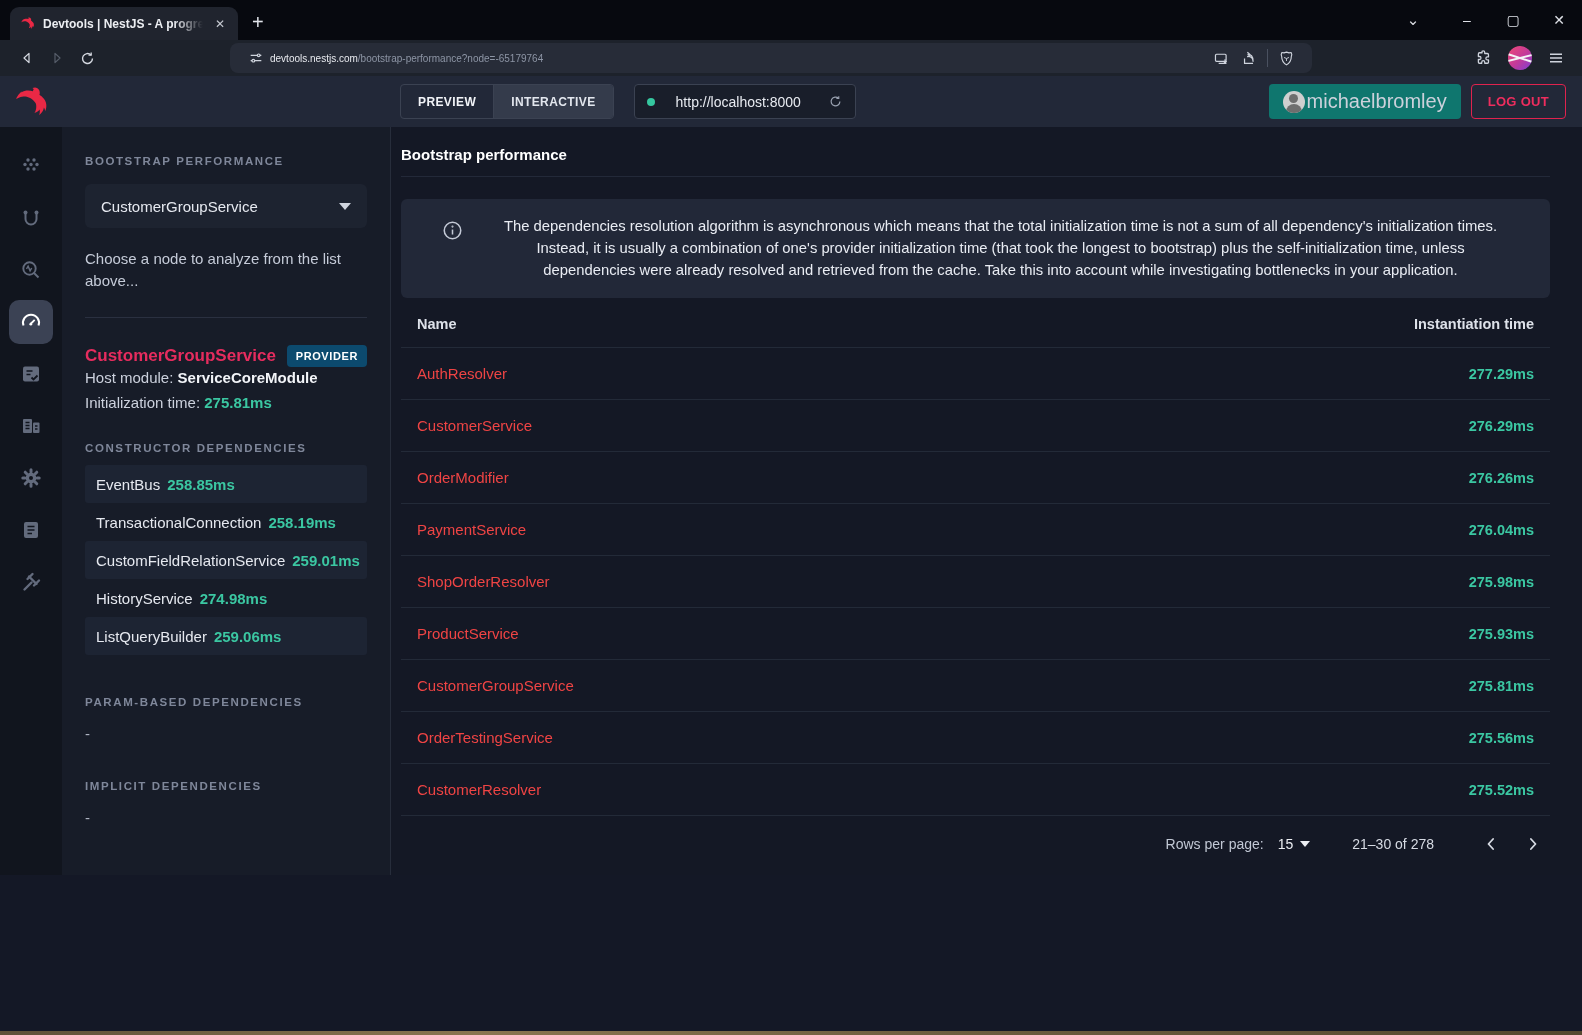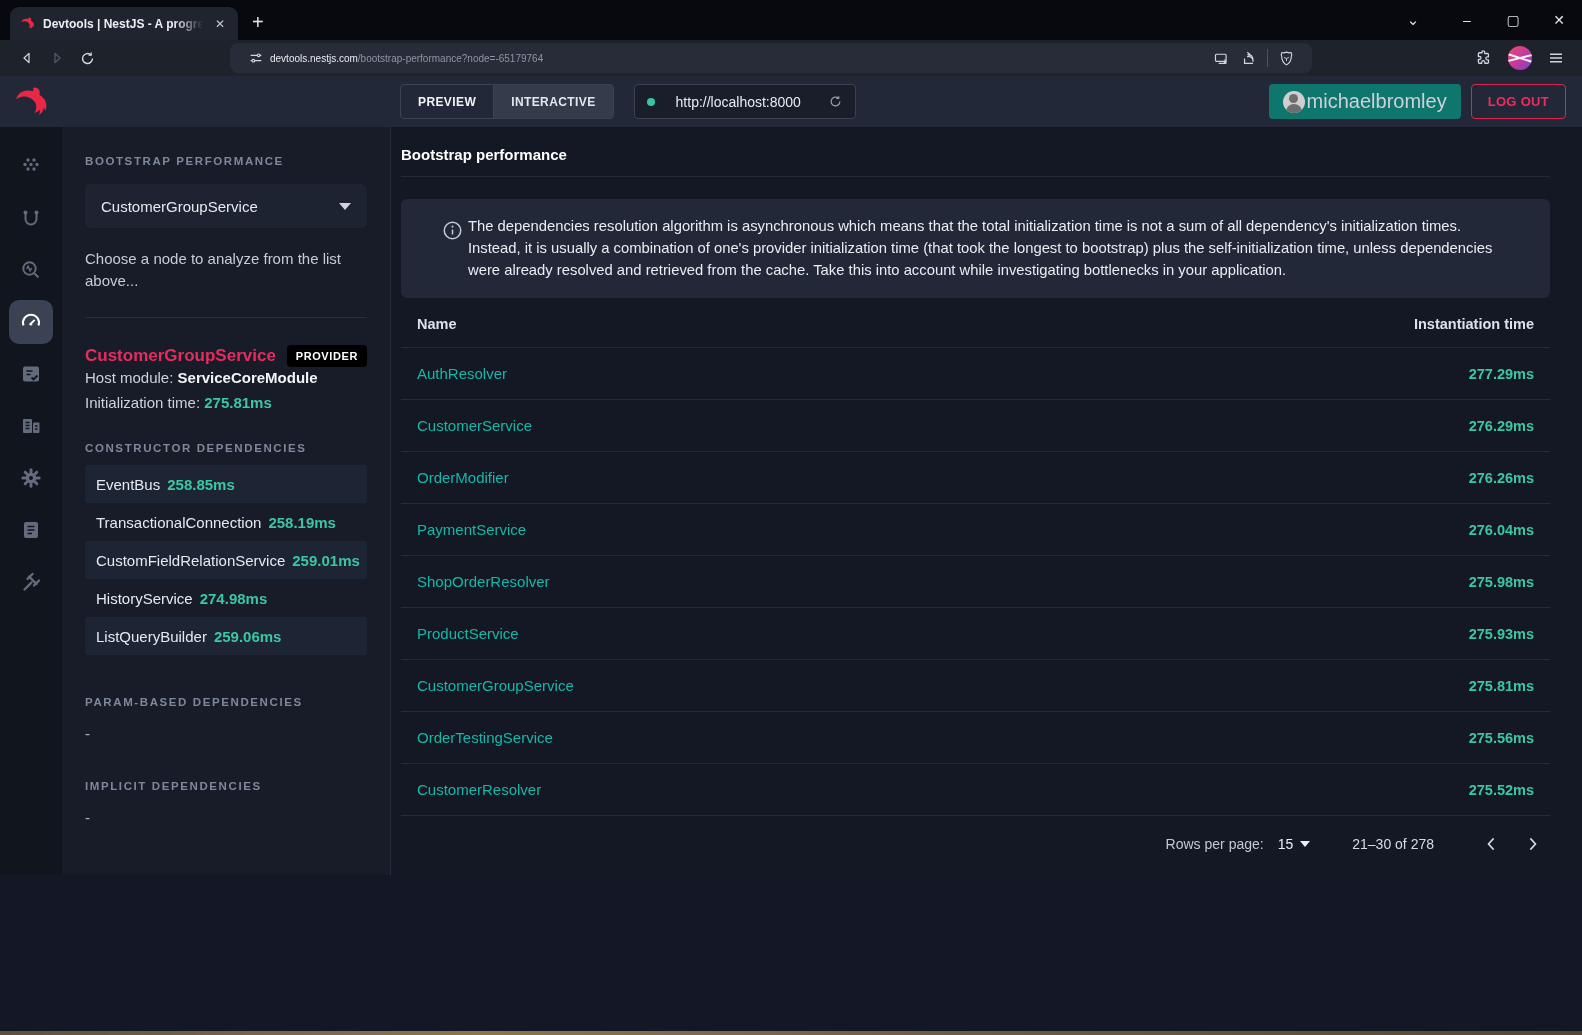--- a/index.html
+++ b/index.html
@@ -67,43 +67,43 @@
   .rail-item.active { background:#3b4254; border-radius:10px; color:#ffffff; }
 
   .left-panel { width:329px; background:#171c28; border-right:1px solid #272d3b; padding:28px 23px 0; overflow:hidden; }
   .section-heading { color:#7f879a; font-size:11.5px; font-weight:bold; letter-spacing:1.6px; }
   .select-box { margin-top:17px; height:44px; background:#1d2330; border-radius:6px; display:flex; align-items:center; justify-content:space-between; padding:0 16px; font-size:15px; color:#e6e9f0; }
   .select-caret { width:0; height:0; border-left:6px solid transparent; border-right:6px solid transparent; border-top:7px solid #cfd4de; }
   .hint-text { margin-top:20px; font-size:15px; line-height:22px; color:#c5cbd8; }
   .panel-divider { margin:25px 0 0; border-top:1px solid #2a3040; }
   .node-row { margin-top:27px; display:flex; align-items:center; justify-content:space-between; }
   .node-name { color:#e62c5e; font-size:17px; font-weight:bold; }
-  .badge { background:#000000; color:#fff; font-size:11px; font-weight:bold; letter-spacing:.6px; padding:5px 9px; border-radius:4px; }
+  .badge { background:#0c4a6e; color:#fff; font-size:11px; font-weight:bold; letter-spacing:.6px; padding:5px 9px; border-radius:4px; }
   .kv-line { margin-top:2px; font-size:15px; color:#ccd1dd; }
   .kv-line .kv-strong { color:#f2f4f8; font-weight:bold; }
   .kv-line .kv-teal { color:#3bc7a2; font-weight:bold; }
   .deps-heading { margin-top:31px; }
   .dep-list { margin-top:11px; }
   .dep-item { height:38px; display:flex; align-items:center; gap:7px; padding:0 11px; font-size:15px; color:#e6e9f0; }
   .dep-item.odd { background:#1d2433; border-radius:3px; }
   .dep-time { color:#3bc7a2; font-weight:bold; }
   .param-heading { margin-top:41px; }
   .empty-dash { margin-top:17px; color:#aeb4c2; font-size:15px; }
   .implicit-heading { margin-top:38px; }
 
   .main { flex:1; background:#141825; padding:0 32px 0 10px; display:flex; flex-direction:column; }
   .main-title { padding:19px 0 13px; font-size:15px; font-weight:bold; color:#ffffff; border-bottom:1px solid #232939; }
-  .info-box { margin-top:22px; background:#222838; border-radius:6px; padding:17px 40px; display:flex; gap:4px; }
+  .info-box { margin-top:22px; background:#222838; border-radius:6px; padding:17px 40px; display:flex; gap:27px;text-align:center; }
   .info-ic { color:#c3c9d6; margin-top:3px; flex:none; }
   .info-text { font-size:14.8px; line-height:21.8px; color:#e9ecf3; }
 
   table.perf { width:100%; border-collapse:collapse; margin-top:2px; }
   table.perf th { text-align:left; font-size:14.5px; font-weight:bold; color:#dde1e9; padding:16px 16px 15px; border-bottom:1px solid #232a38; }
   table.perf th.col-time { text-align:right; }
-  table.perf td { font-size:15px; color:#14b8a6; padding:0 16px; height:52px; border-bottom:1px solid #232a38; }
+  table.perf td { font-size:15px; color:#ef4444; padding:0 16px; height:52px; border-bottom:1px solid #232a38; }
   table.perf td.time { text-align:right; color:#3bc7a2; font-weight:bold; font-size:14.5px; }
 
   .pagination { height:56px; display:flex; align-items:center; justify-content:flex-end; gap:0; color:#c2c8d5; font-size:14px; }
   .rpp-label { margin-right:14px; }
   .rpp-value { color:#eceef3; display:flex; align-items:center; gap:7px; margin-right:42px; }
   .rpp-caret { width:0; height:0; border-left:5px solid transparent; border-right:5px solid transparent; border-top:6px solid #eceef3; }
   .range-label { color:#d6dae3; margin-right:40px; }
   .page-btn { width:34px; height:34px; display:flex; align-items:center; justify-content:center; color:#d6dae3; }
   .page-btn + .page-btn { margin-left:8px; }
 

